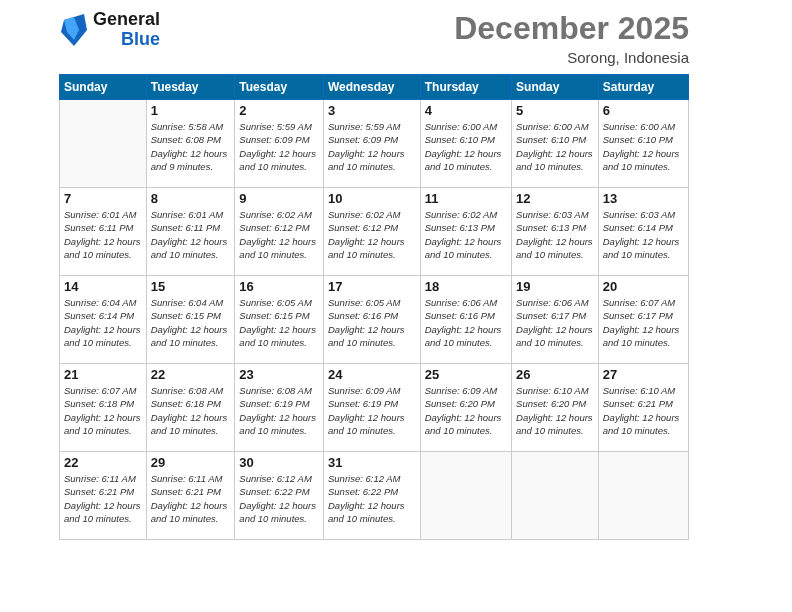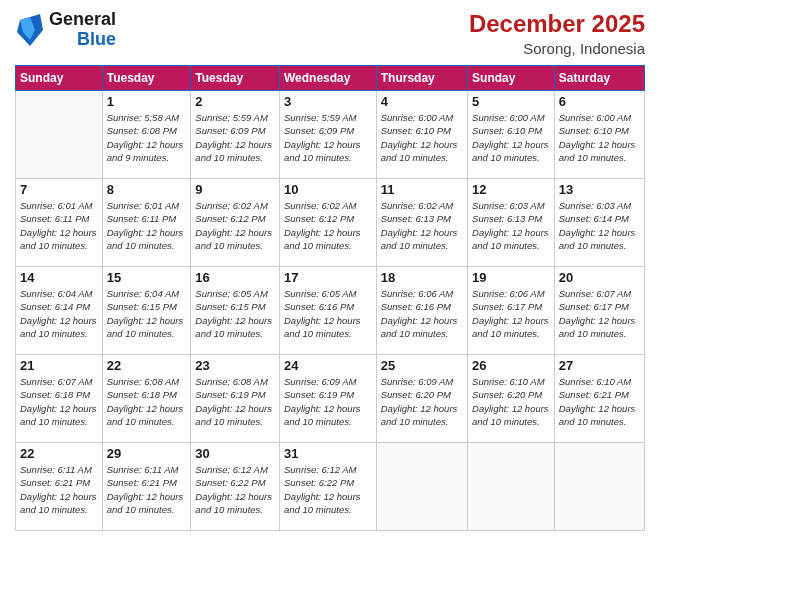--- a/index.html
+++ b/index.html
@@ -8,20 +8,21 @@
       background: #fff;
       width: 792px;
       height: 612px;
       overflow: hidden;
     }
     .page {
       width: 660px;
       min-height: 612px;
       background: #fff;
       padding: 10px 15px;
+      margin-left: 44px;
     }
     .header {
       display: flex;
       justify-content: space-between;
       align-items: flex-start;
       margin-bottom: 8px;
     }
     .logo {
       display: flex;
       align-items: center;
@@ -36,37 +37,37 @@
     .logo-text .blue { color: #1565c0; display: block; text-align: right; }
     .logo-icon {
       width: 30px;
       height: 36px;
       margin-right: 4px;
     }
     .title-block {
       text-align: right;
     }
     .month-title {
-      font-size: 24px;
-      font-weight: bold;
-      color: #b91c1c;
+      font-size: 32px;
+      font-weight: bold;
+      color: #737373;
     }
     .subtitle {
       font-size: 15px;
       color: #444;
       margin-top: 2px;
       text-align: right;
     }
     .calendar {
       width: 100%;
       border-collapse: collapse;
       font-size: 10px;
     }
     .calendar thead th {
-      background: #be185d;
+      background: #0369a1;
       color: #fff;
       padding: 5px 4px;
       text-align: left;
       font-size: 12px;
       font-weight: bold;
       border: 1px solid #1565c0;
     }
     .calendar tbody td {
       vertical-align: top;
       border: 1px solid #ccc;

